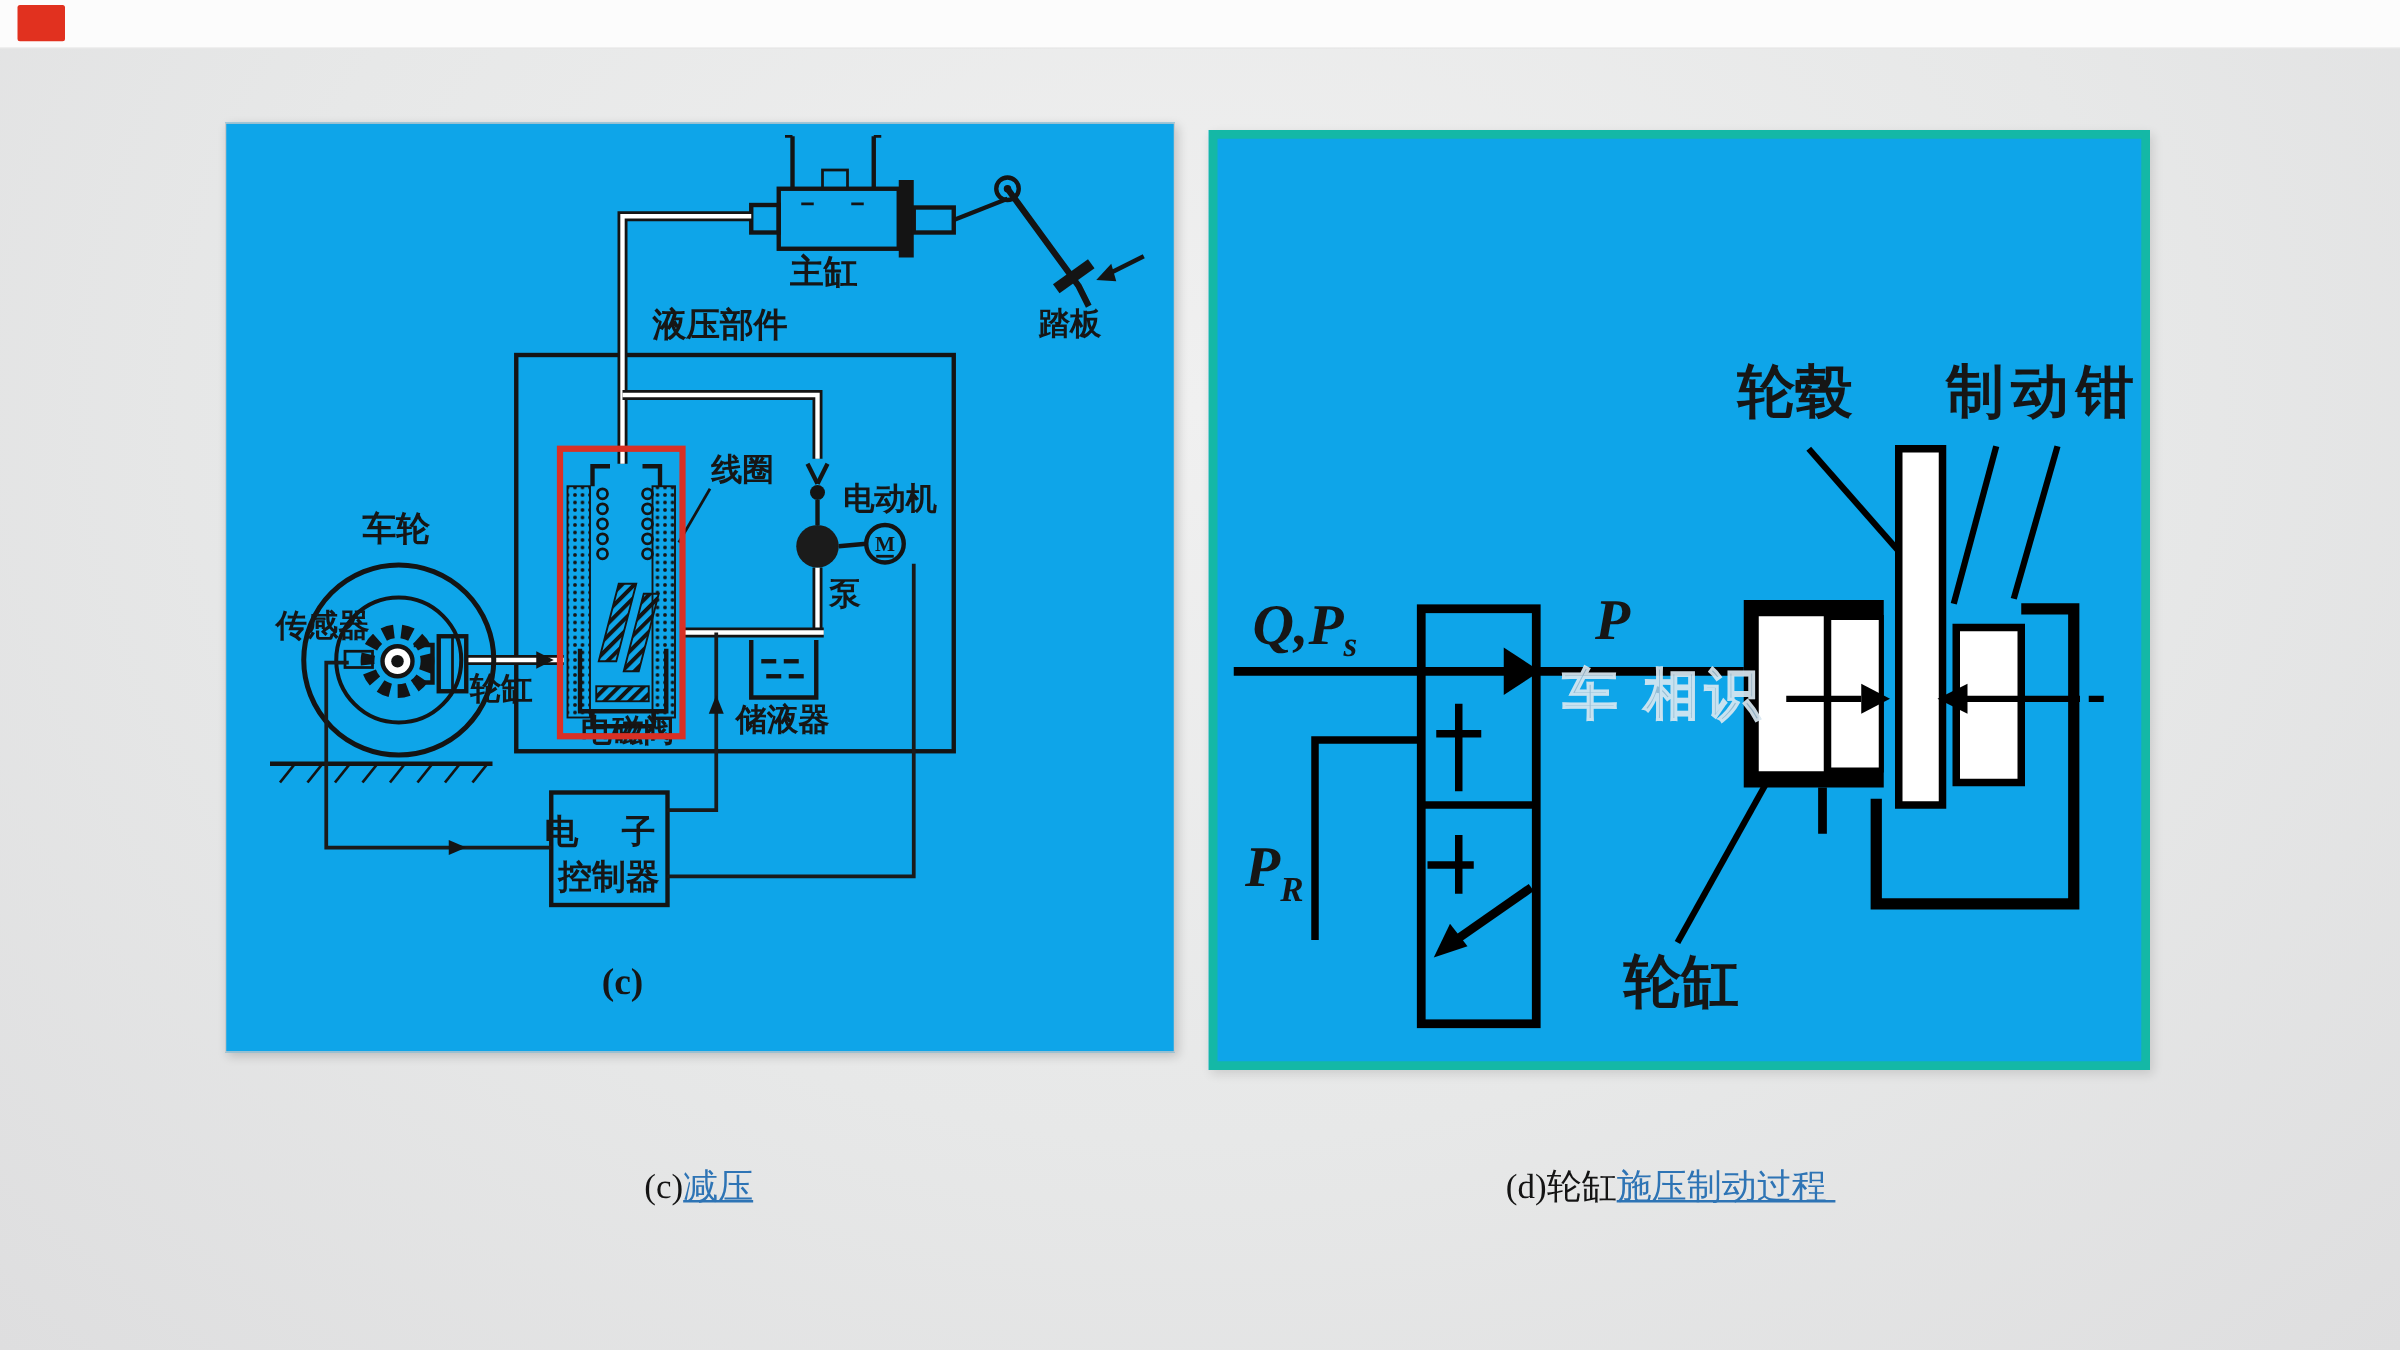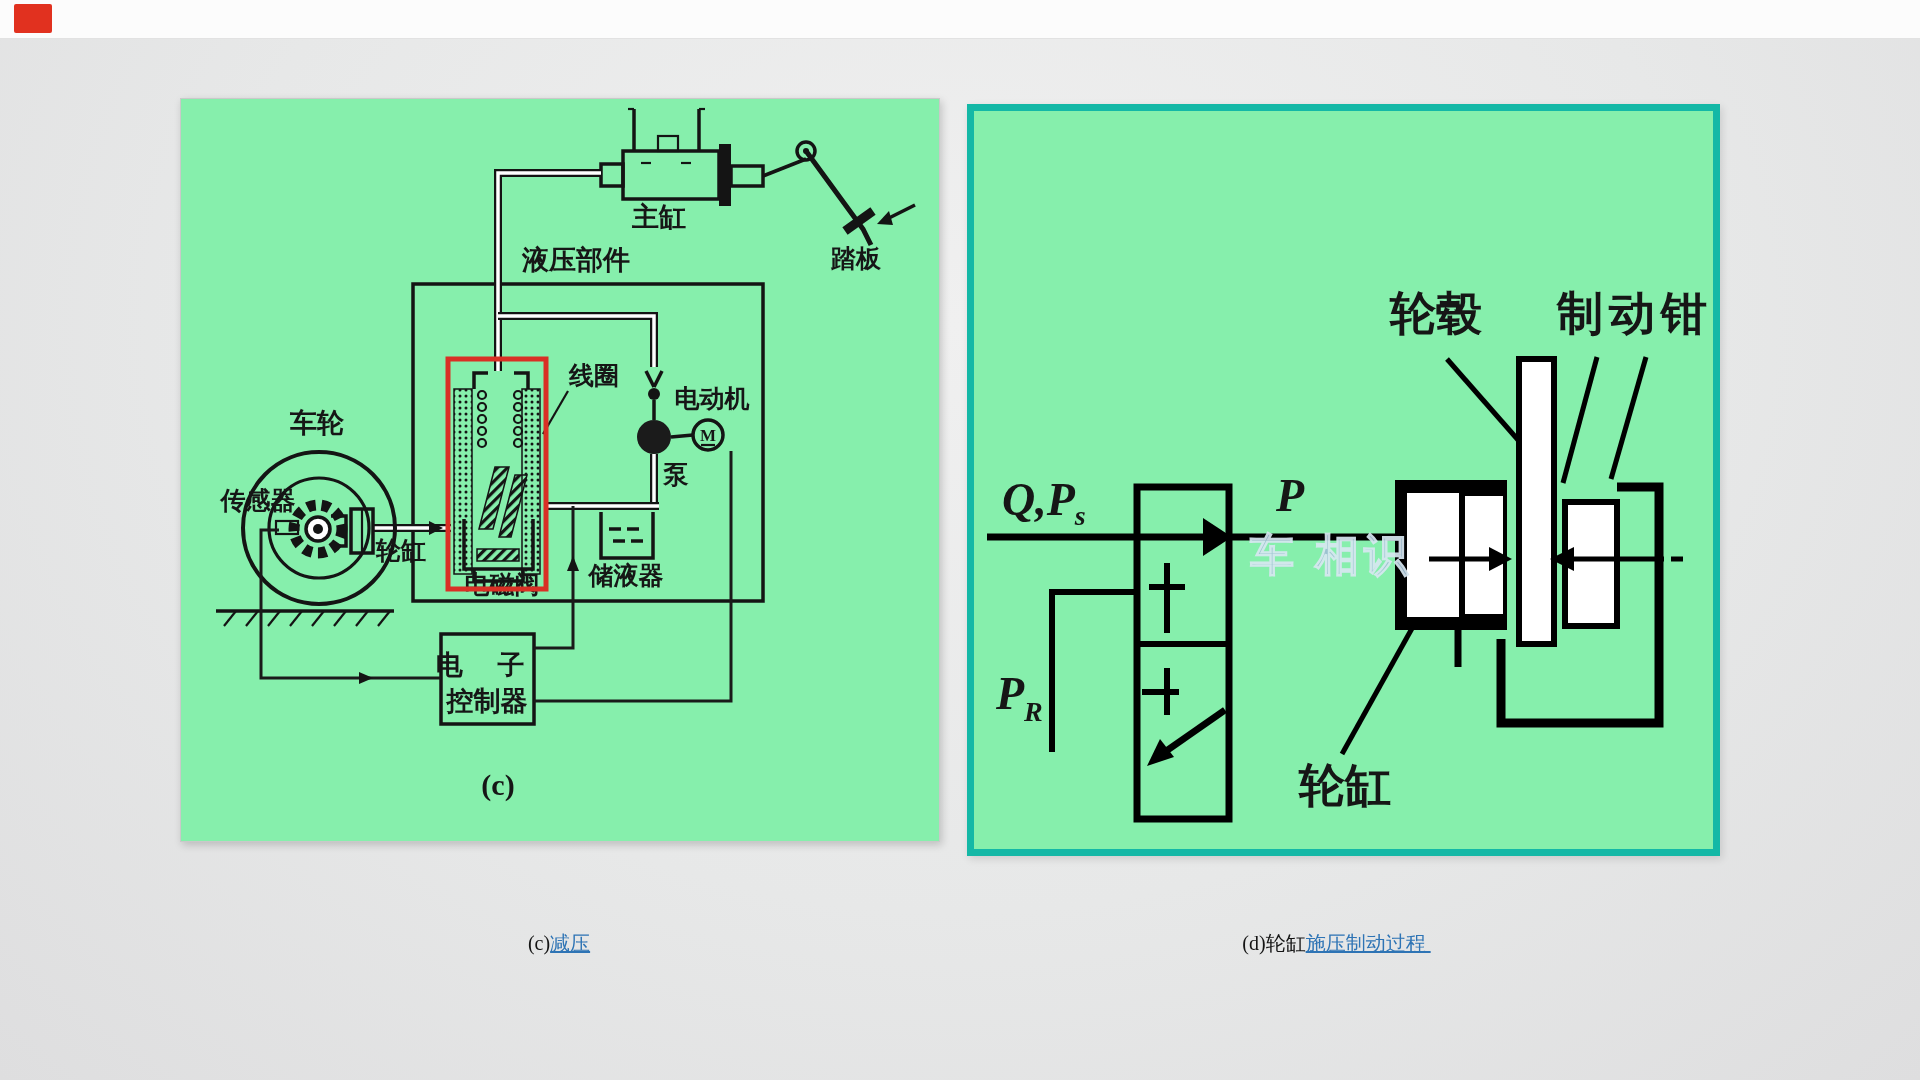--- a/index.html
+++ b/index.html
@@ -3,39 +3,39 @@
 <meta charset="utf-8">
 <style>
   html,body{margin:0;padding:0;}
   body{
     width:1920px;height:1080px;overflow:hidden;position:relative;
     background:radial-gradient(ellipse at 50% 30%, #f0f0f0 0%, #e7e8e8 55%, #dededf 100%);
     font-family:"Liberation Serif","DejaVu Serif",serif;
   }
   .topstrip{position:absolute;left:0;top:0;width:1920px;height:38px;background:#fcfcfc;border-bottom:1px solid #e2e2e2;}
   .logo{position:absolute;left:14px;top:4px;width:38px;height:29px;border-radius:2px;}
-  .panel{position:absolute;background:#86efac;}
+  .panel{position:absolute;background:#0ea5e9;}
   .panel-left{left:180px;top:98px;width:758px;height:742px;border:1px solid #c9c9c9;box-shadow:2px 3px 8px rgba(0,0,0,.18);}
   .panel-right{left:967px;top:104px;width:739px;height:738px;border:7px solid #14b8a6;box-shadow:2px 3px 8px rgba(0,0,0,.12);}
   svg{display:block;}
   svg text{font-family:"Liberation Serif","DejaVu Serif",serif;fill:#161616;}
   .lblc{font-size:25px;font-weight:600;}
   .lblc-lg{font-size:27px;font-weight:600;}
   .lbld{font-size:46px;font-weight:700;}
   .ital{font-style:italic;font-weight:600;}
   .pipe-o{stroke:#141414;stroke-width:8;fill:none;}
   .pipe-i{stroke:#ffffff;stroke-width:3.5;fill:none;}
   .wire{stroke:#1a1a1a;stroke-width:3;fill:none;}
   .ln3{stroke:#141414;stroke-width:3.5;fill:none;}
   .ln2{stroke:#141414;stroke-width:2.2;fill:none;}
   .dln5{stroke:#000;stroke-width:5;fill:none;}
   .dln6{stroke:#000;stroke-width:6;fill:none;}
   .dln7{stroke:#000;stroke-width:7;fill:none;}
   .dln9{stroke:#000;stroke-width:9;fill:none;}
-  .caption{position:absolute;top:930px;font-size:20px;color:#141414;text-align:center;}
+  .caption{position:absolute;top:930px;font-size:28px;color:#141414;text-align:center;}
   .cap-left{left:180px;width:758px;}
   .cap-right{left:967px;width:739px;}
   .cap-link{text-decoration:underline;cursor:pointer;}
   .watermark-txt{font-weight:700;font-size:44px;letter-spacing:5px;opacity:.92;
     fill:#9fbfd4;stroke:#d8e8f1;stroke-width:1;}
 </style>
 </head>
 <body>
 
 <div class="topstrip"></div>

